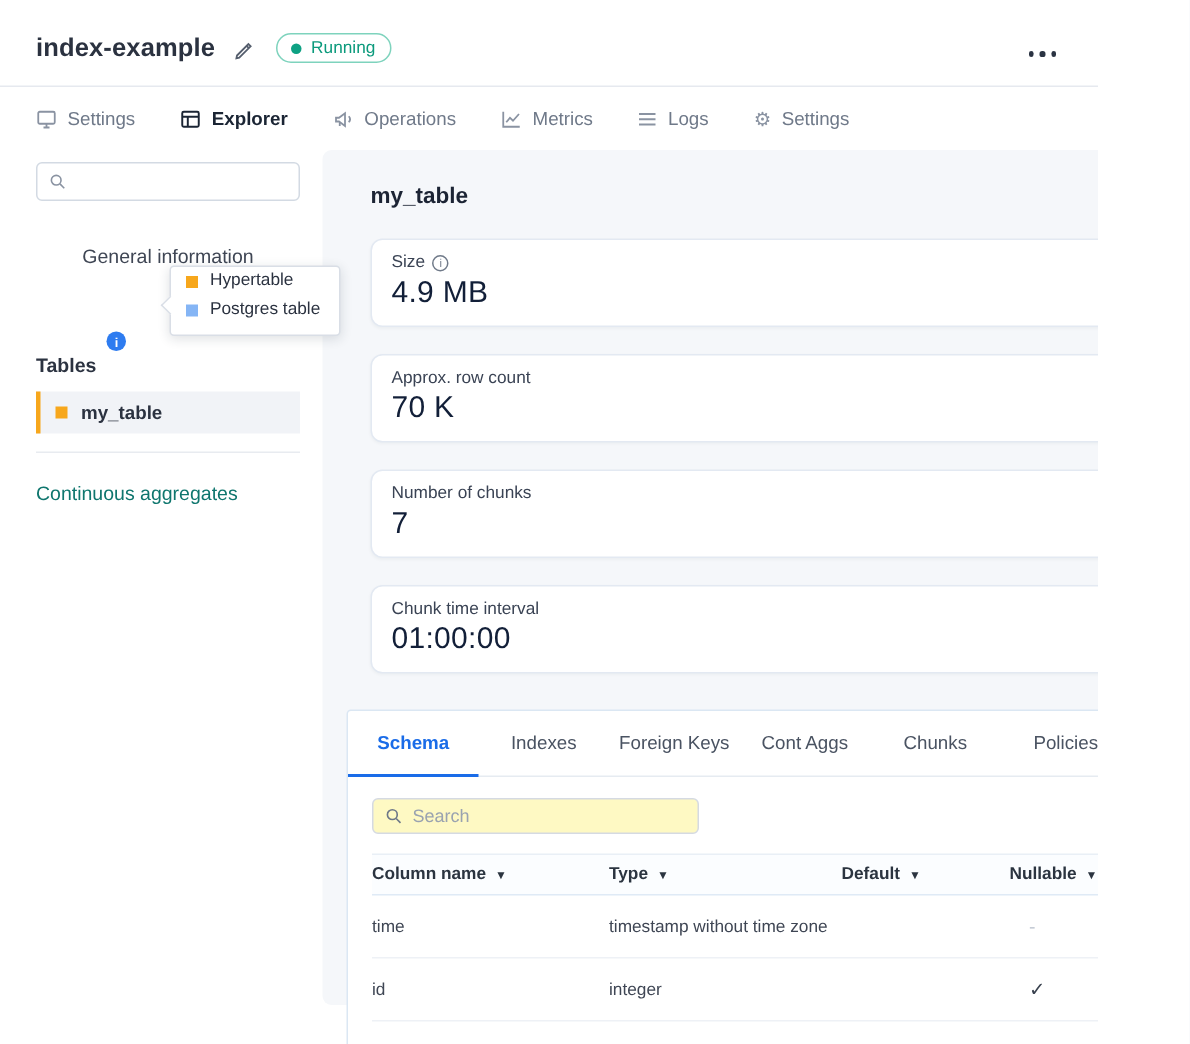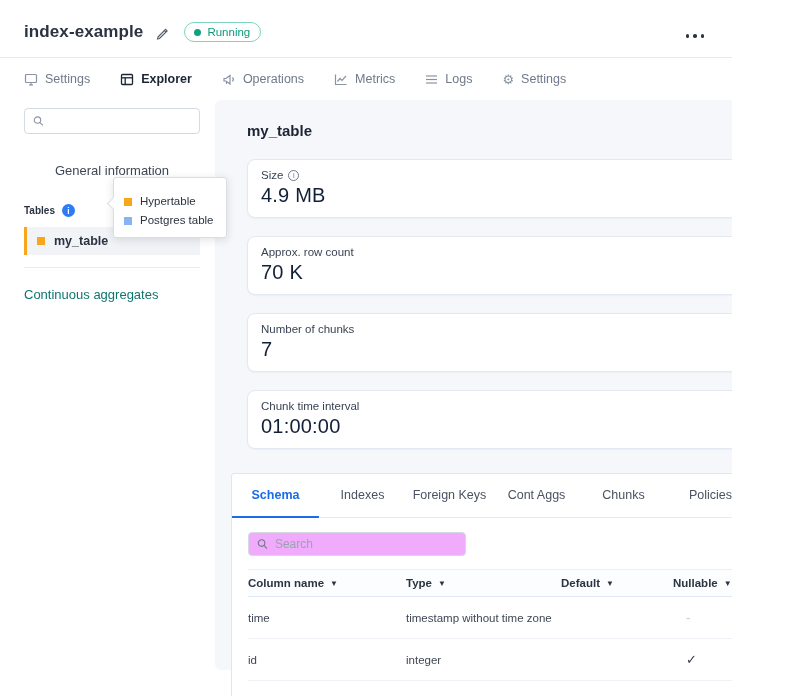--- a/index.html
+++ b/index.html
@@ -24,54 +24,54 @@
   .nav-tab .glyph { font-size:13px; line-height:1; color:#8a93a2; }
   .nav-tab.active { color:#1b2534; font-weight:700; }
 
   
   .sidebar { position:absolute; left:24px; top:108px; width:176px; }
   .s-search { display:flex; align-items:center; height:26px; border:1px solid #d3dae3; border-radius:4px; padding:0 8px; background:#fff; }
   .s-search input { border:none; outline:none; width:100%; font-size:12px; margin-left:6px; color:#3f4654; background:transparent; }
   .s-item { font-size:13px; color:#3f4654; cursor:pointer; }
   .s-general { margin-top:23px; padding:6px 0;text-align:center; }
   .s-tables-row { margin-top:16px; display:flex; align-items:center; gap:7px; padding:4px 0; }
-  .s-tables-label { font-size:10px; font-weight:700; color:#2b3240; cursor:pointer; }
+  .s-tables-label { font-size:13px; font-weight:700; color:#2b3240; cursor:pointer;margin-top:32px; }
   .info-badge { width:13px; height:13px; border-radius:50%; background:#2e7cf0; color:#fff; font-size:8.5px; font-weight:700; display:inline-flex; align-items:center; justify-content:center; cursor:pointer; font-style:normal; }
   .s-table-item { margin:6px 0 0 0; height:28px; display:flex; align-items:center; gap:9px; padding-left:13px; position:relative; background:#f1f3f7; cursor:pointer; }
   .s-table-item .selbar { position:absolute; left:0; top:0; bottom:0; width:3px; background:#f7a71c; }
   .sq { width:8px; height:8px; display:inline-block; flex:0 0 auto; }
   .sq.orange { background:#f7a71c; }
   .sq.blue { background:#85b5f5; }
   .s-table-item .tname { font-size:12.5px; font-weight:700; color:#2b3240; }
   .s-divider { margin-top:12px; height:1px; background:#e8ebf0; }
   .s-disabled { margin-top:13px; padding:6px 0; color:#0f766e; }
 
   
-  .tooltip { position:absolute; left:113px; top:177px; background:#fff; border:1px solid #d9dee6; border-radius:3px; box-shadow:0 2px 8px rgba(30,40,60,.14); padding:14px 12px 7px 10px; z-index:5; }
+  .tooltip { position:absolute; left:113px; top:177px; background:#fff; border:1px solid #d9dee6; border-radius:3px; box-shadow:0 2px 8px rgba(30,40,60,.14); padding:0 12px 7px 10px; z-index:5; }
   .tt-row { display:flex; align-items:center; gap:8px; font-size:11.5px; color:#2b3240; line-height:19px; white-space:nowrap; }
   .tt-arrow { position:absolute; left:-5px; top:21px; width:9px; height:9px; background:#fff; border-left:1px solid #d9dee6; border-bottom:1px solid #d9dee6; transform:rotate(45deg); }
 
   
   .panel { position:absolute; left:215px; top:100px; width:560px; height:570px; background:#f5f7fa; border-radius:6px; padding:0 20px 0 16px; }
   .panel-head { margin:22px 0 0 16px; display:flex; align-items:center; }
   .panel-head h2 { font-size:15px; font-weight:700; color:#1c2434; }
   .collapse-btn { margin-left:auto; cursor:pointer; padding:4px; display:inline-flex; }
 
   .stats { margin:20px 0 0 16px; display:flex; gap:18px;flex-direction:column; }
   .stat-card { flex:1; background:#fff; border:1px solid #e3e9f2; border-radius:8px; padding:9px 13px 10px; box-shadow:0 1px 2px rgba(30,40,60,.04); }
   .stat-label { font-size:11.5px; color:#3a4354; display:flex; align-items:center; gap:5px; white-space:nowrap; }
   .info-outline { width:11px; height:11px; border:1px solid #707a89; border-radius:50%; color:#707a89; font-size:7.5px; display:inline-flex; align-items:center; justify-content:center; cursor:pointer; font-style:normal; }
   .stat-value { margin-top:3px; font-size:20px; font-weight:400; color:#121f38; letter-spacing:.2px; }
 
   .card { margin-top:24px; width:524px; height:392px; background:#fff; border:1px solid #dbe7f3; border-radius:3px; overflow:hidden; }
   .card-tabs { display:flex; height:44px; border-bottom:1px solid #e6ebf1; }
   .ctab { flex:1; display:flex; align-items:center; justify-content:center; font-size:12.5px; color:#4a5362; cursor:pointer; border-bottom:2px solid transparent; margin-bottom:-1px; }
   .ctab.active { color:#1a6ce8; font-weight:700; border-bottom-color:#1a6ce8; }
 
-  .card-search { margin:14px 16px 0; width:218px; height:24px; border:1px solid #d5dae2; border-radius:4px; display:flex; align-items:center; padding:0 8px; background:#f0abfc; }
+  .card-search { margin:14px 16px 0; width:218px; height:24px; border:1px solid #d5dae2; border-radius:4px; display:flex; align-items:center; padding:0 8px; background:#fef9c3; }
   .card-search input { border:none; outline:none; width:100%; font-size:12px; margin-left:7px; color:#3f4654; background:transparent; }
   .card-search input::placeholder { color:#9aa3b0; }
   .s-search input::placeholder { color:#9aa3b0; }
 
   .schema-table { margin:13px 16px 0; }
   .trow { display:grid; grid-template-columns:158px 155px 112px 1fr; align-items:center; }
   .thead { background:#fbfdff; border-top:1px solid #e9eff6; border-bottom:1px solid #dfeaf6; height:28px; }
   .th { font-size:11.5px; font-weight:700; color:#2b3440; display:flex; align-items:center; gap:6px; cursor:pointer; }
   .sort { font-size:8px; color:#2b3440; }
   .tbody-row { height:42px; border-bottom:1px solid #eef1f6; }

